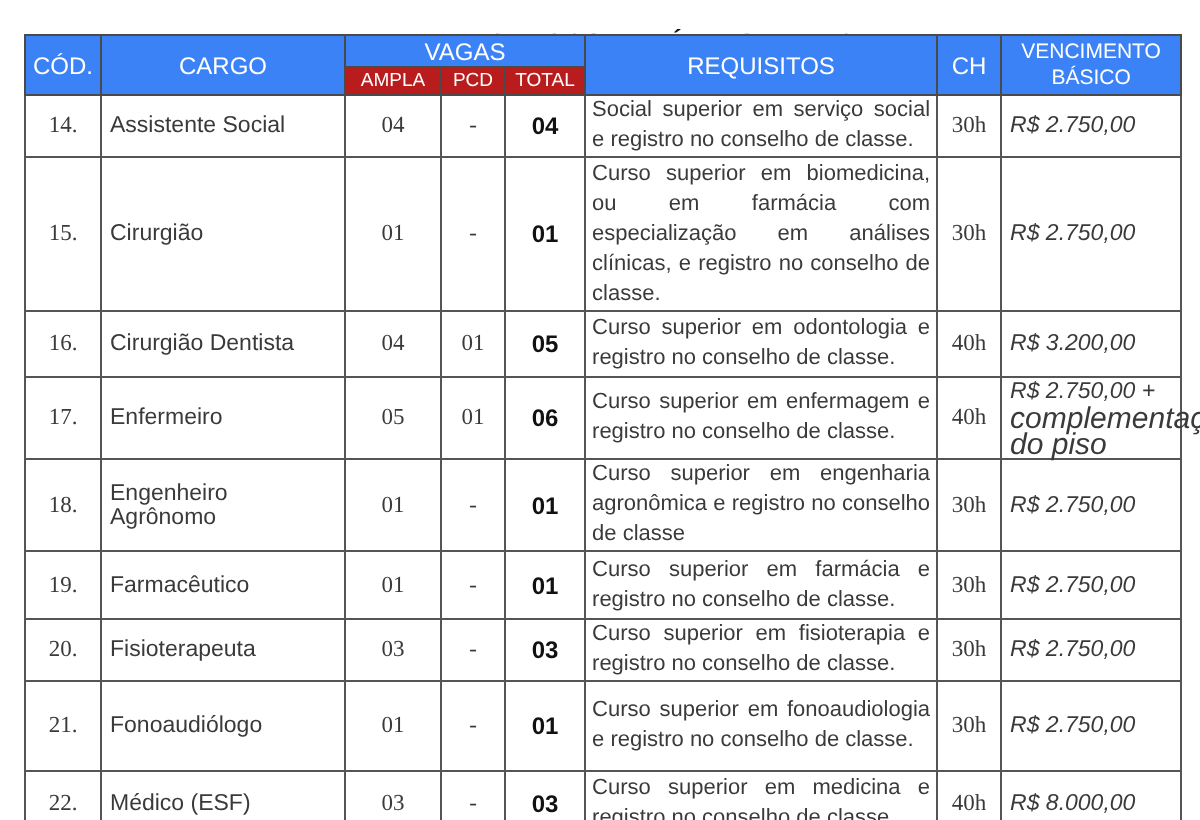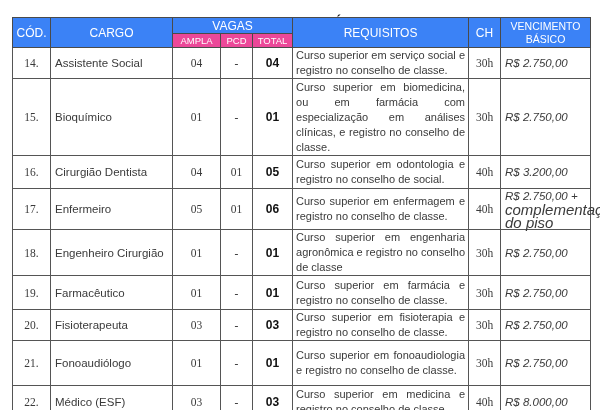--- a/index.html
+++ b/index.html
@@ -1,20 +1,20 @@
 <!DOCTYPE html>
 <html><head>
 <meta charset="utf-8">
 <style>
   html, body { margin:0; padding:0; background:#ffffff; }
   body { width:600px; height:410px; overflow:hidden; position:relative; font-family:"Liberation Sans", sans-serif; color:#333; }
   .title { position:absolute; left:0; top:14px; width:600px; text-align:center; font-weight:bold; font-size:13px; color:#111; letter-spacing:0.1px; }
   table { position:absolute; left:12px; top:17px; border-collapse:collapse; table-layout:fixed; width:578px; }
   th { background:#3b82f6; color:#fff; font-weight:normal; font-size:12px; border:1px solid #4a4a4a; padding:0; text-align:center; }
-  th.sub { background:#ec4899; color:#fff; font-size:9.5px; height:13px; line-height:13px;text-align:center; }
+  th.sub { background:#b91c1c; color:#fff; font-size:9.5px; height:13px; line-height:13px;text-align:center; }
   th.top { height:15px; }
   td { border:1px solid #555; font-size:11.5px; padding:0 4px; vertical-align:middle; color:#3a3a3a; }
   td.c { text-align:center;font-family:Liberation Serif, serif; }
   td.b { font-weight:bold; color:#111; text-align:center; font-size:12px; }
   td.req { text-align:justify; text-align-last:left; line-height:15px; font-size:11px; padding:0 3px; }
   td.venc { font-size:11.5px; padding-left:4px; line-height:14px;font-style:italic; }
   .small { font-size:15px; line-height:13px; display:block; }
 </style>
 </head>
 <body>
@@ -47,61 +47,61 @@
       <th class="sub">TOTAL</th>
     </tr>
   </thead>
   <tbody id="tbody">
   <tr style="height: 30px;">
     <td class="c">14.</td>
     <td>Assistente Social</td>
     <td class="c">04</td>
     <td class="c">-</td>
     <td class="b">04</td>
-    <td class="req">Curso superior em serviço social e registro no conselho de classe.</td>
+    <td class="req">Social superior em serviço social e registro no conselho de classe.</td>
     <td class="c">30h</td>
     <td class="venc"><span>R$ 2.750,00</span></td>
   </tr>
 
   <tr style="height: 77px;">
     <td class="c">15.</td>
-    <td>Bioquímico</td>
+    <td>Cirurgião</td>
     <td class="c">01</td>
     <td class="c">-</td>
     <td class="b">01</td>
     <td class="req">Curso superior em biomedicina, ou em farmácia com especialização em análises clínicas, e registro no conselho de classe.</td>
     <td class="c">30h</td>
     <td class="venc"><span>R$ 2.750,00</span></td>
   </tr>
 
   <tr style="height: 33px;">
     <td class="c">16.</td>
     <td>Cirurgião Dentista</td>
     <td class="c">04</td>
     <td class="c">01</td>
     <td class="b">05</td>
-    <td class="req">Curso superior em odontologia e registro no conselho de social.</td>
+    <td class="req">Curso superior em odontologia e registro no conselho de classe.</td>
     <td class="c">40h</td>
     <td class="venc"><span>R$ 3.200,00</span></td>
   </tr>
 
   <tr style="height: 39px;">
     <td class="c">17.</td>
     <td>Enfermeiro</td>
     <td class="c">05</td>
     <td class="c">01</td>
     <td class="b">06</td>
     <td class="req">Curso superior em enfermagem e registro no conselho de classe.</td>
     <td class="c">40h</td>
     <td class="venc"><span>R$ 2.750,00 +</span><span class="small">complementação do piso</span></td>
   </tr>
 
   <tr style="height: 42px;">
     <td class="c">18.</td>
-    <td>Engenheiro Cirurgião</td>
+    <td>Engenheiro Agrônomo</td>
     <td class="c">01</td>
     <td class="c">-</td>
     <td class="b">01</td>
     <td class="req">Curso superior em engenharia agronômica e registro no conselho de classe</td>
     <td class="c">30h</td>
     <td class="venc"><span>R$ 2.750,00</span></td>
   </tr>
 
   <tr style="height: 34px;">
     <td class="c">19.</td>

